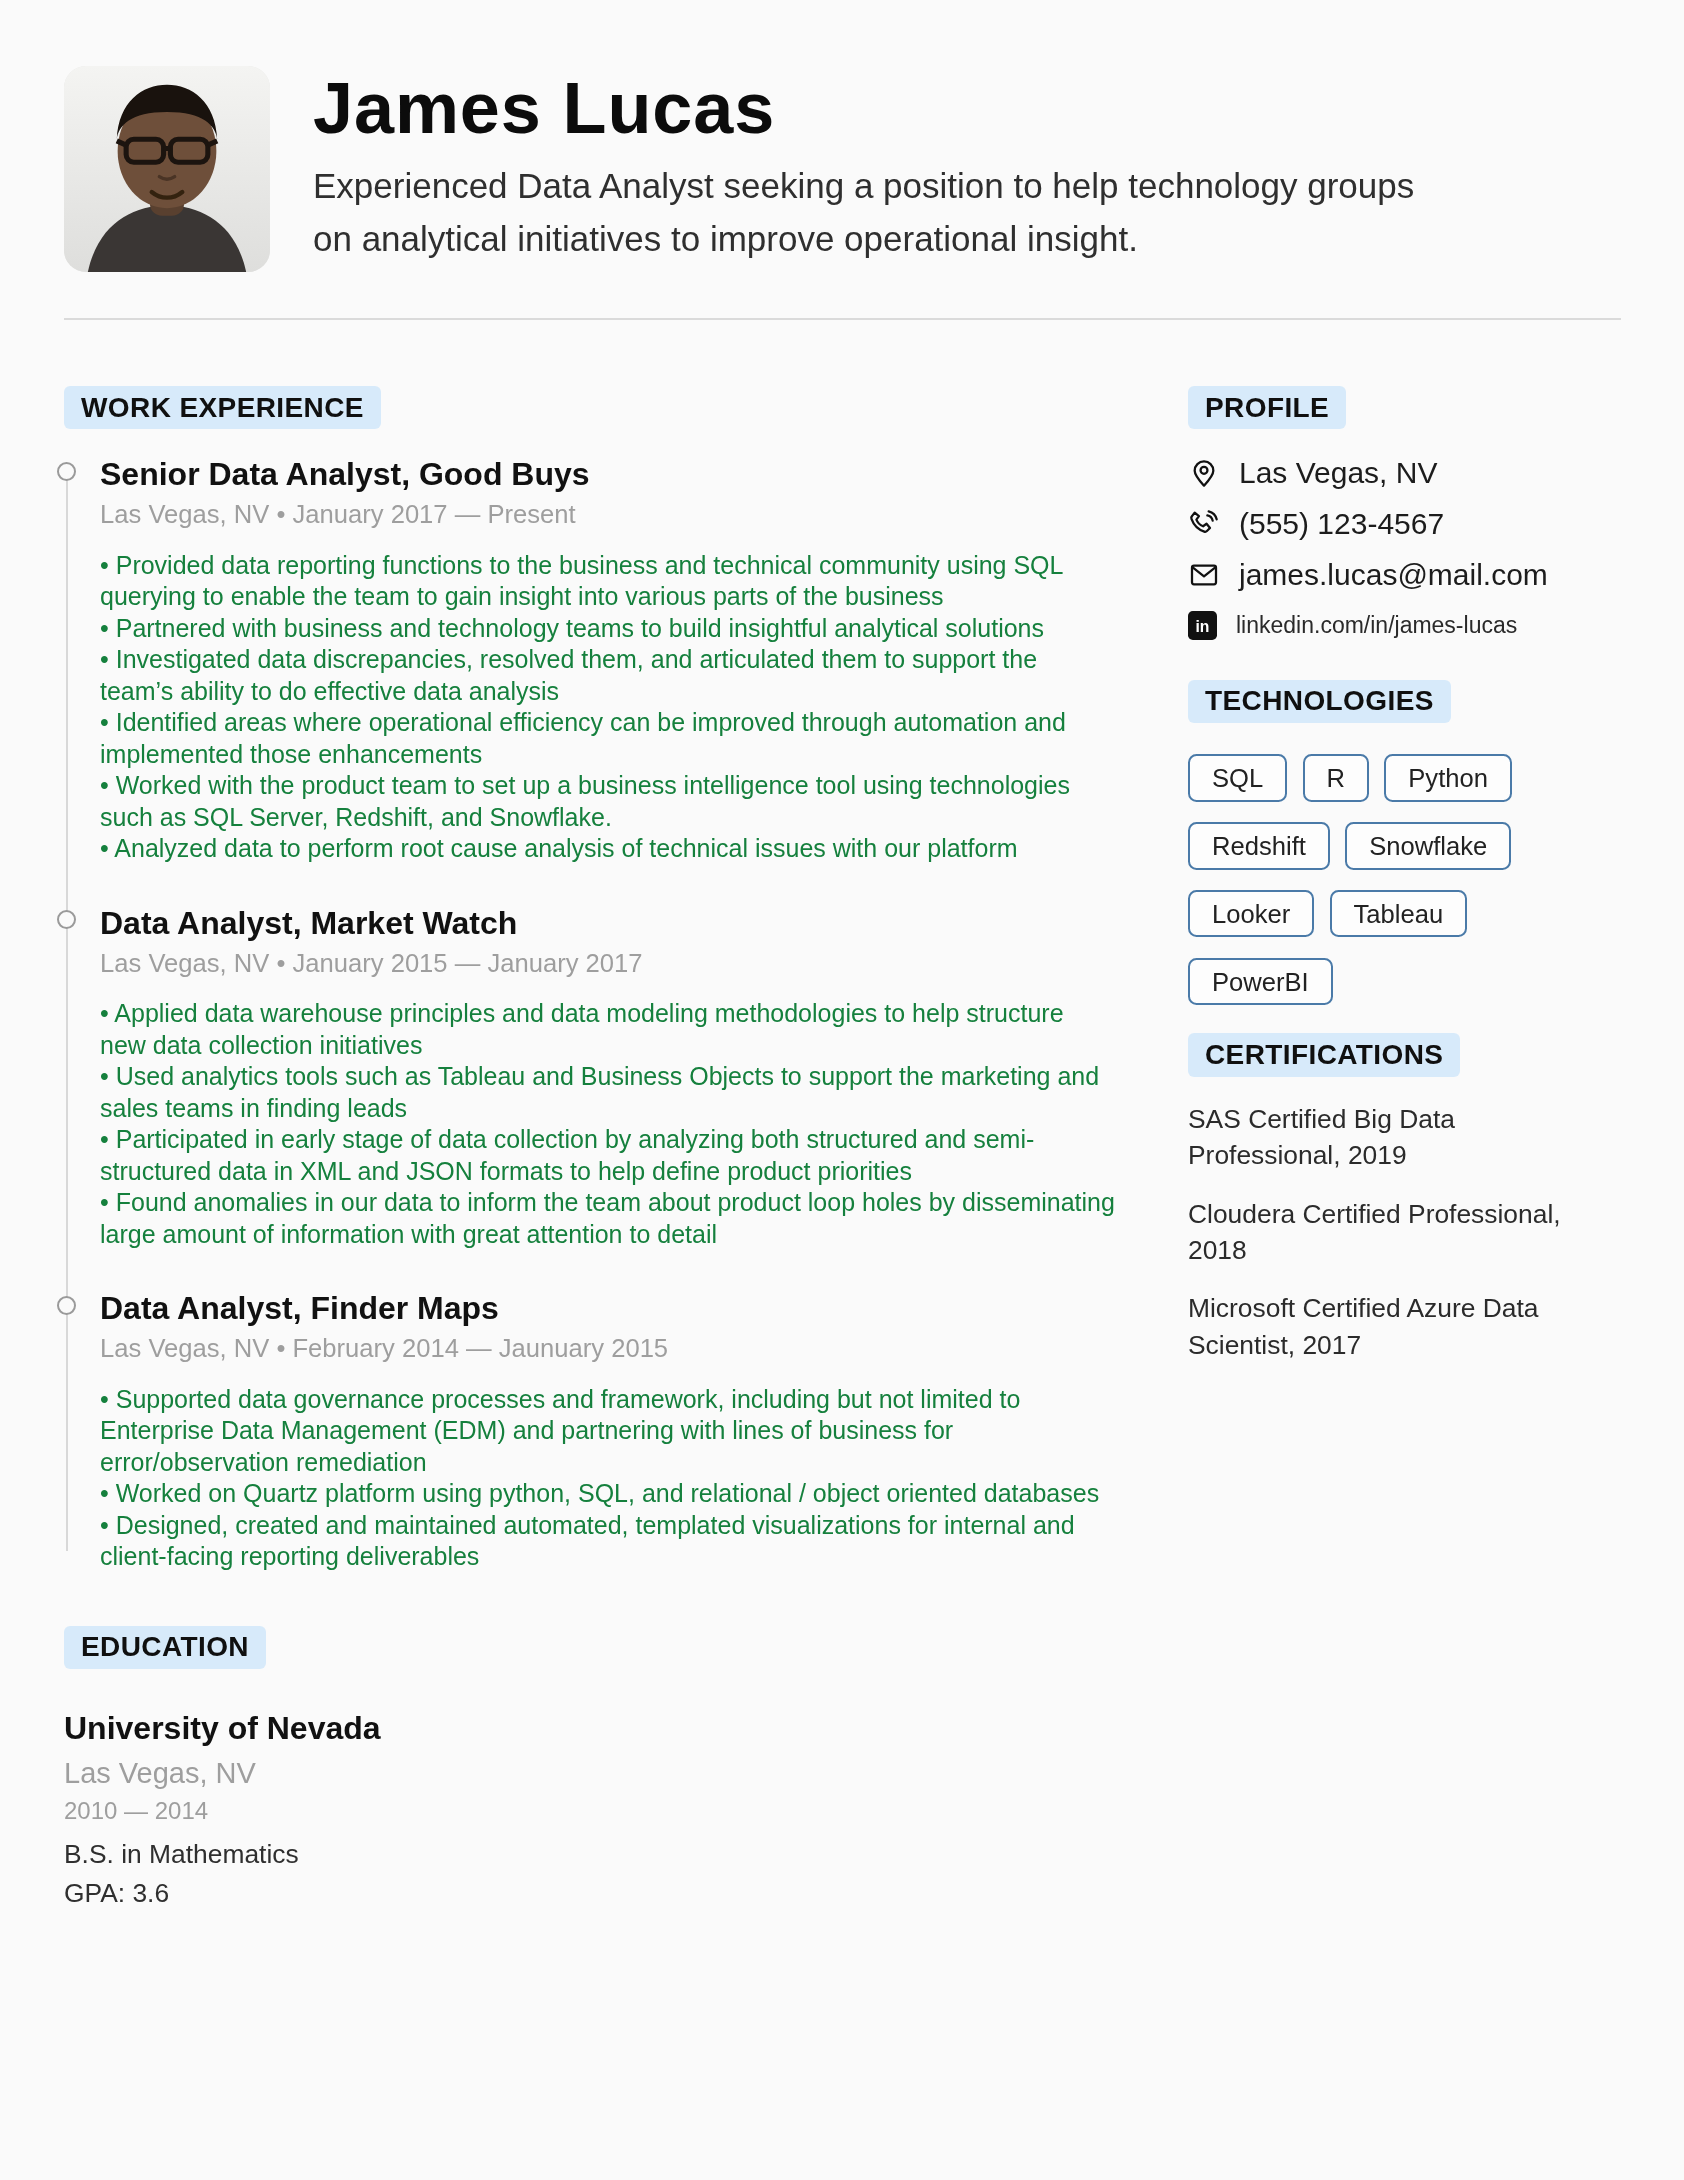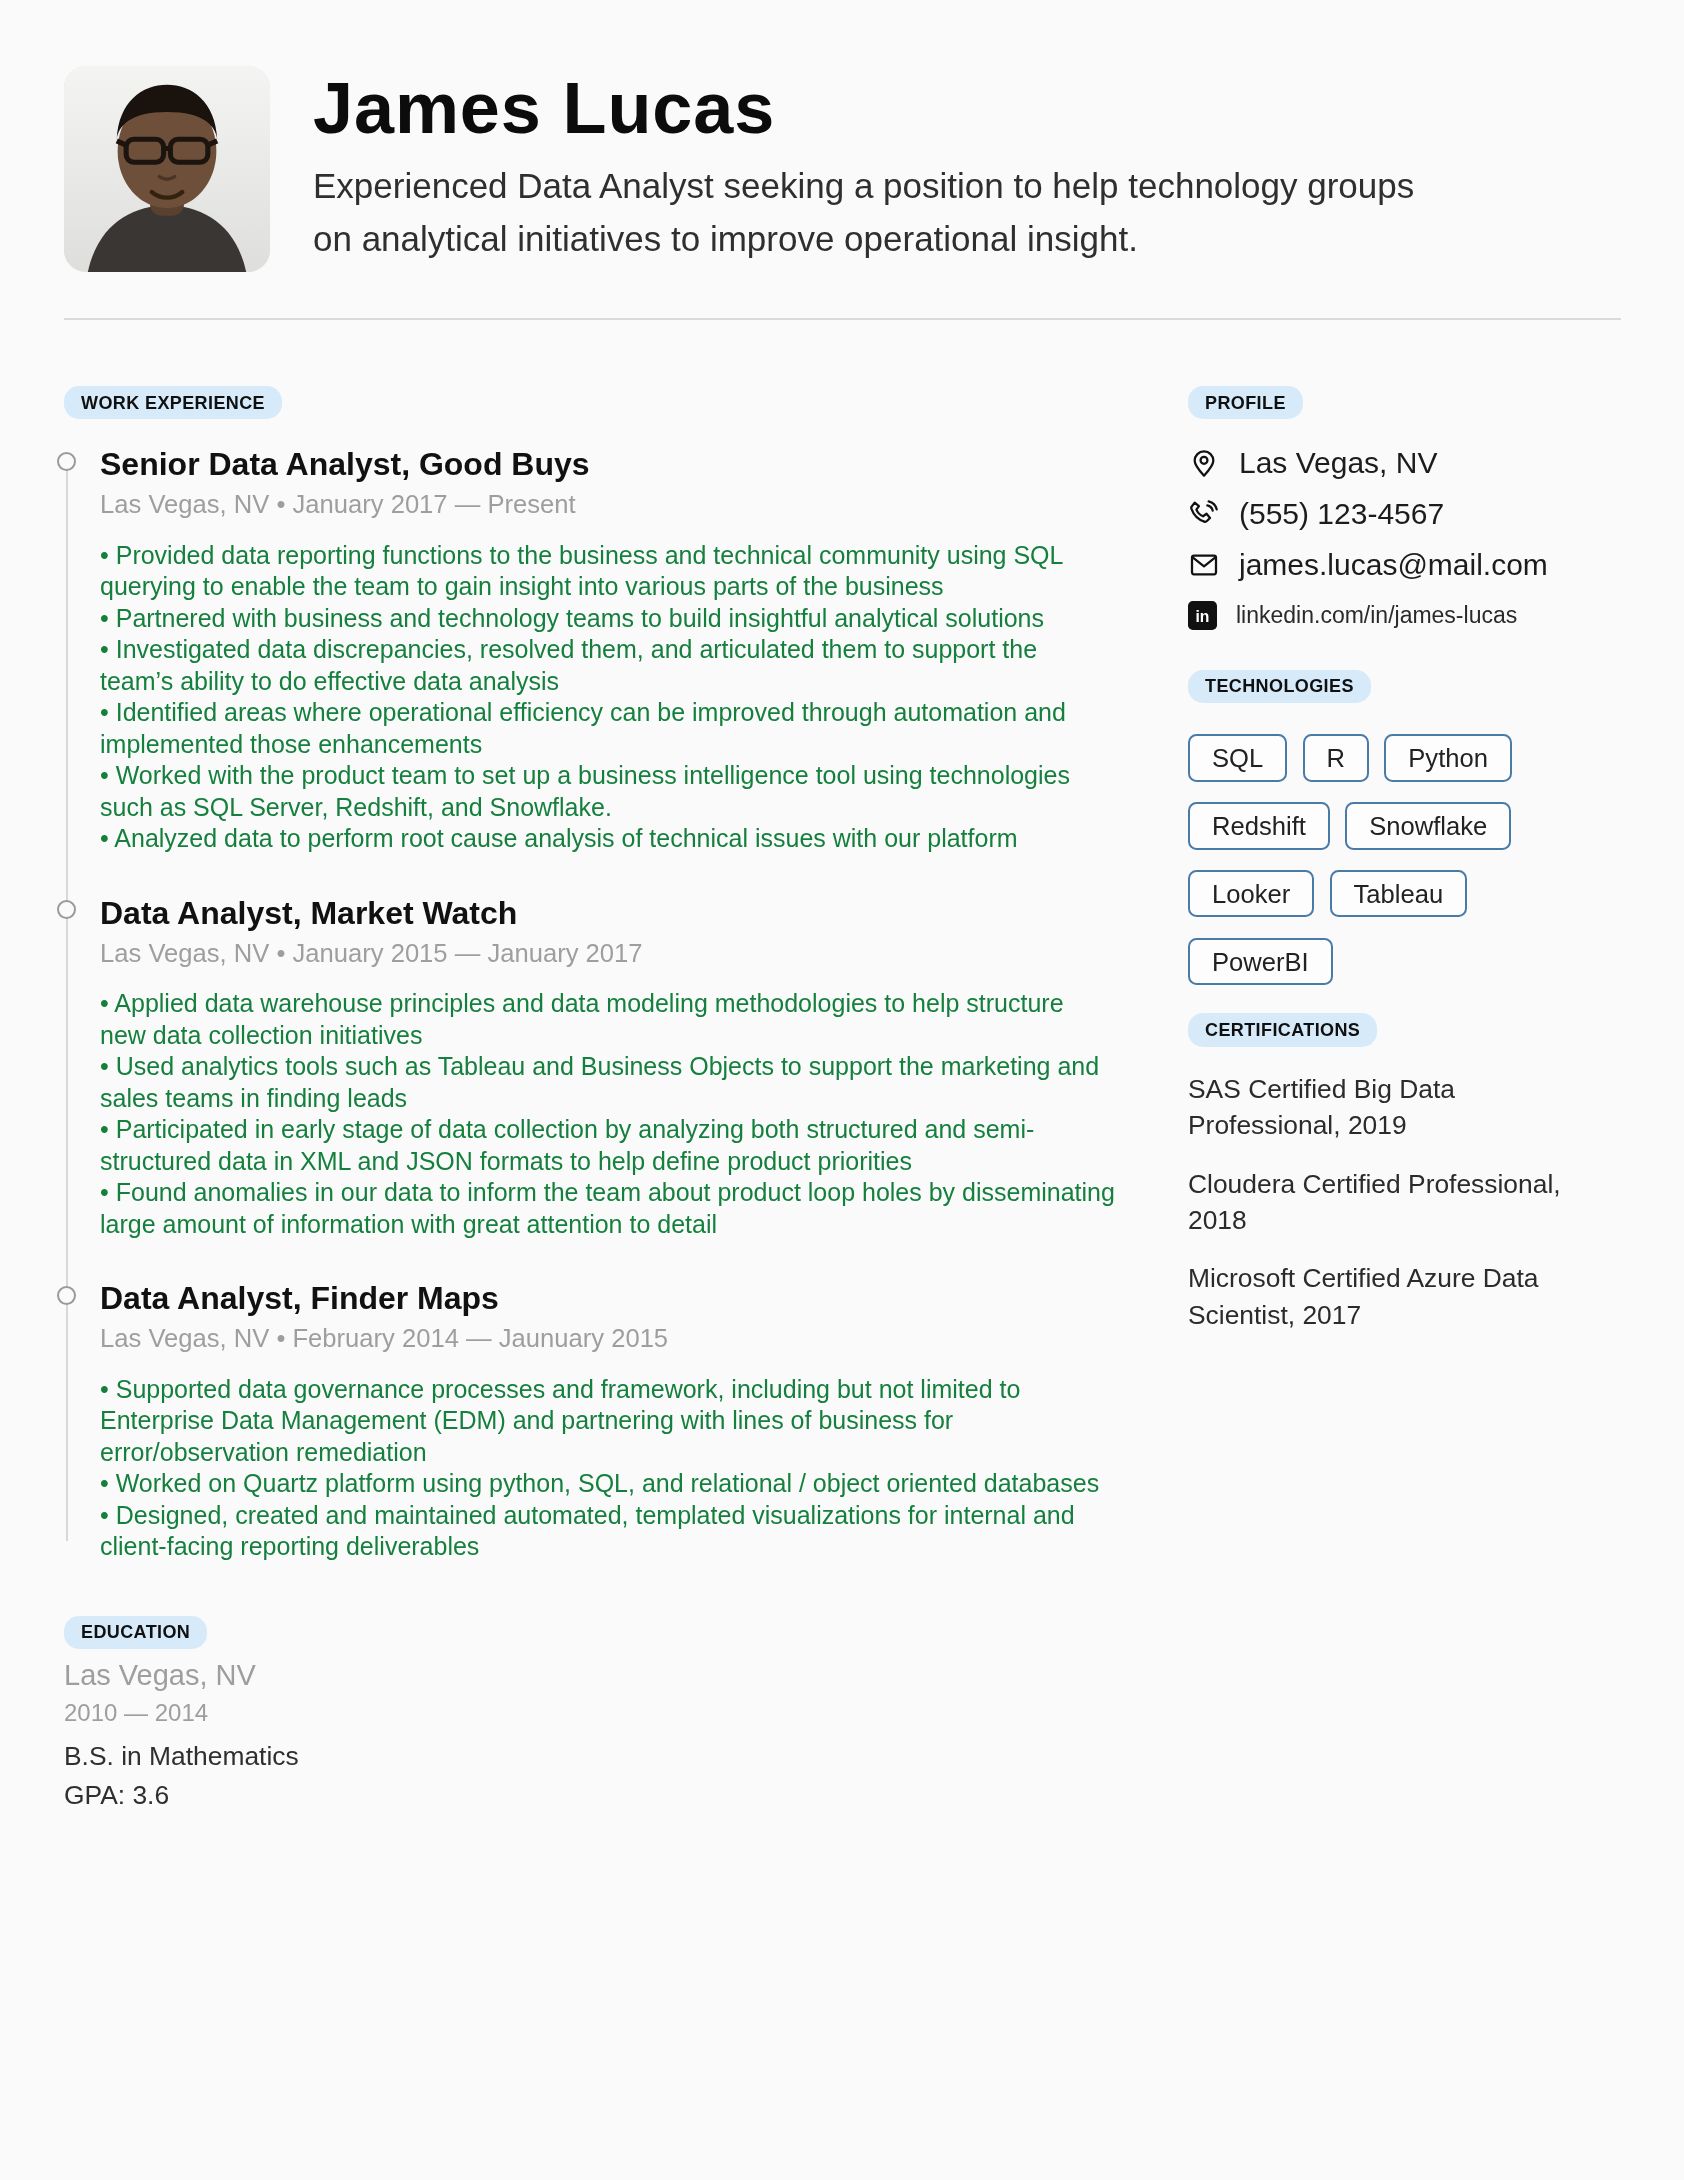--- a/index.html
+++ b/index.html
@@ -34,22 +34,22 @@
     border-top:2.6px solid #dadada;
   }
 
   
   .columns { display:flex; padding:0 64px; margin-top:66px; }
   .left-col  { width:1052px; flex-shrink:0; }
   .right-col { width:417px; margin-left:72px; flex-shrink:0; }
 
   .chip {
     display:inline-block; background:#d7eafa; color:#101010;
-    font-weight:700; font-size:18px; letter-spacing:0.4px;
-    padding:7.7px 17px; border-radius:15px; line-height:1;
+    font-weight:700; font-size:28px; letter-spacing:0.4px;
+    padding:7.7px 17px; border-radius:6px; line-height:1;
   }
 
   
   .timeline { position:relative; margin-top:25.6px; }
   .timeline-line {
     position:absolute; left:1.7px; top:17px; bottom:22px;
     width:2.6px; background:#d8d8d8;
   }
   .job { position:relative; padding-left:36px; margin-bottom:39px; }
   .dot {
@@ -180,20 +180,21 @@
             <li>Supported data governance processes and framework, including but not limited to Enterprise Data Management (EDM) and partnering with lines of business for error/observation remediation</li>
             <li>Worked on Quartz platform using python, SQL, and relational / object oriented databases</li>
             <li>Designed, created and maintained automated, templated visualizations for internal and client-facing reporting deliverables</li>
           </ul>
         </div>
       </div>
 
       
       <div class="education">
         <span class="chip">EDUCATION</span>
+        <div class="edu-school">University of Nevada</div>
         <div class="edu-loc">Las Vegas, NV</div>
         <div class="edu-dates">2010 — 2014</div>
         <div class="edu-degree">B.S. in Mathematics</div>
         <div class="edu-gpa">GPA: 3.6</div>
       </div>
 
     </div>
 
     <div class="right-col">
 

